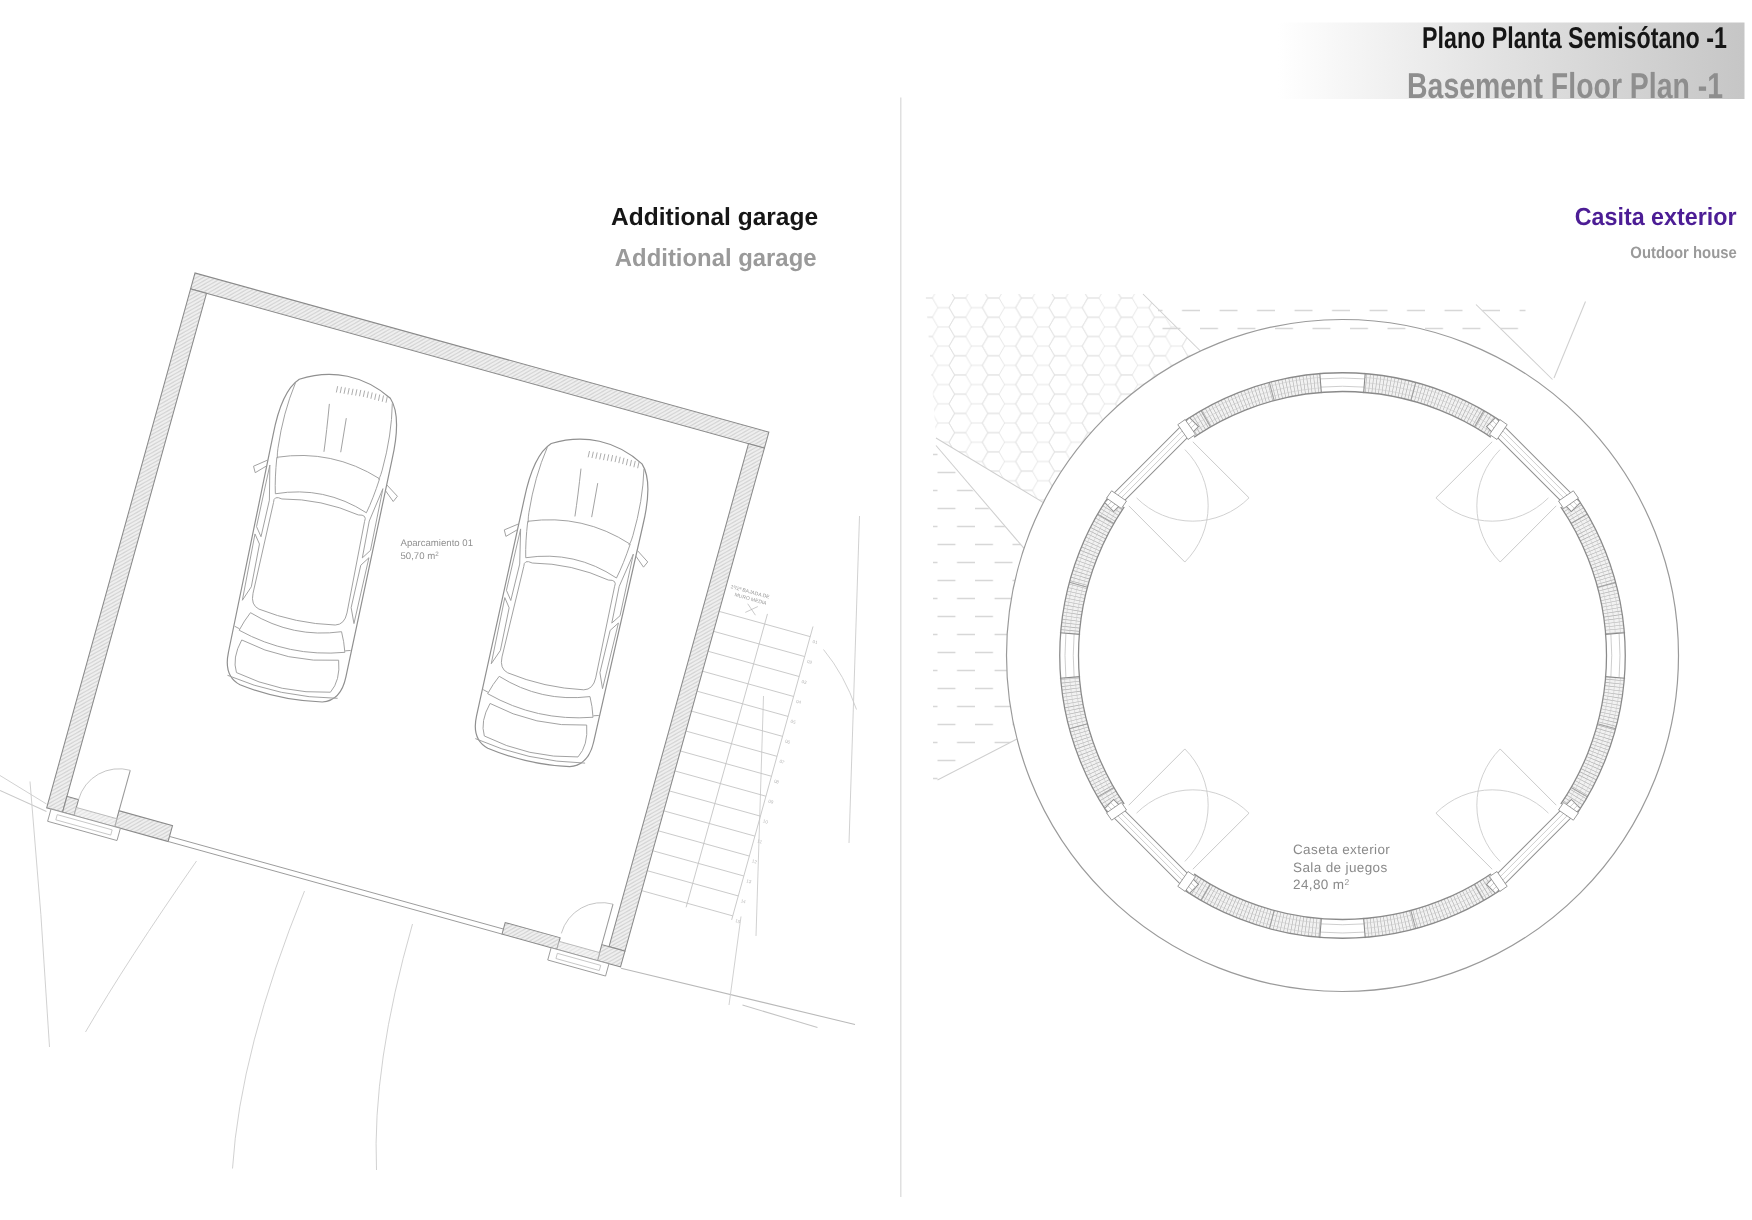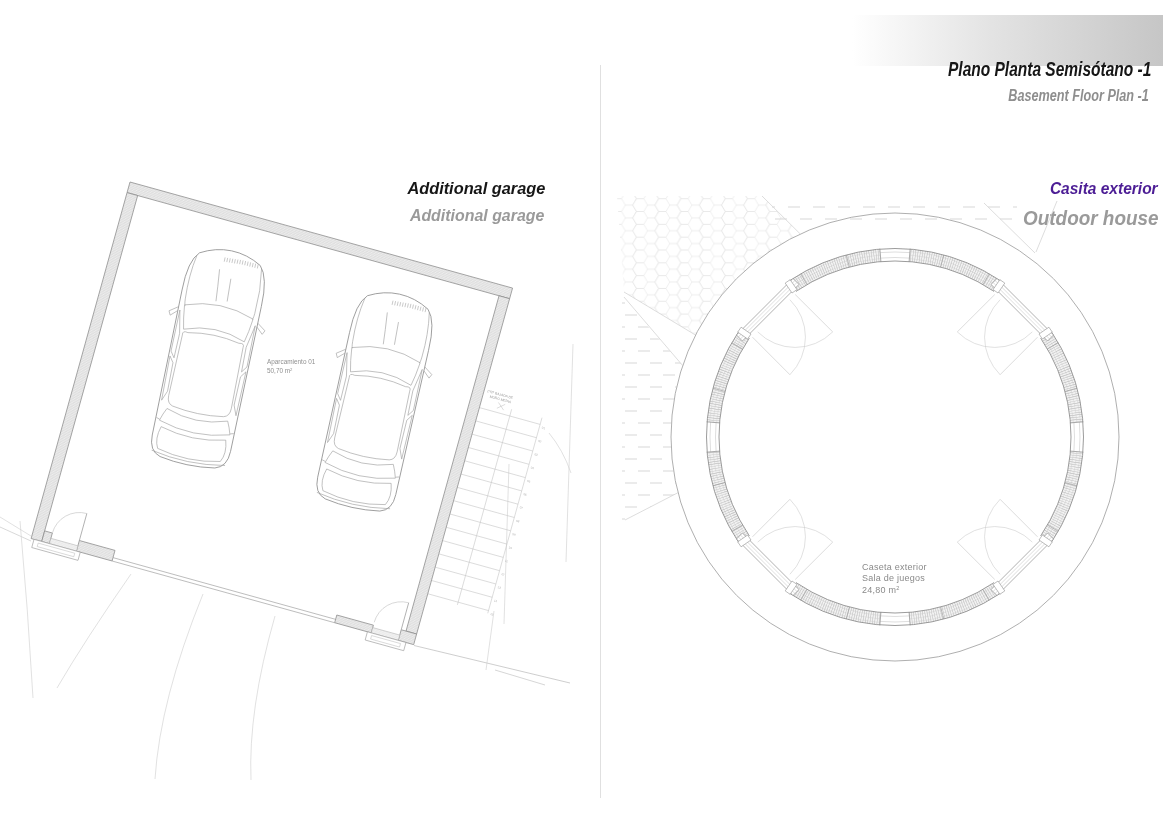--- a/index.html
+++ b/index.html
@@ -1,37 +1,37 @@
 <!DOCTYPE html>
 <html><head>
 <meta charset="utf-8">
 <style>
   html,body { margin:0; padding:0; background:#ffffff; }
   #page { position:relative; width:1168px; height:813px; overflow:hidden;
           font-family:"Liberation Sans", sans-serif; background:#ffffff; }
-  .lbl { position:absolute; font-style:italic; font-weight:bold; white-space:nowrap;margin-top:43px; }
+  .lbl { position:absolute; font-weight:bold; white-space:nowrap; }
 </style>
 </head>
 <body>
 <div id="page">
 
 <div style="position:absolute;left:852px;top:15px;width:311px;height:50.5px;
      background:linear-gradient(90deg, rgba(255,255,255,0) 0%, #e3e3e3 45%, #c6c6c6 100%);"></div>
 
 <div class="lbl" style="top:15px;right:17px;font-size:20px;color:#161616;"><span style="display:inline-block;transform:scaleX(0.775);transform-origin:100% 50%;">Plano Planta Semisótano -1</span></div>
 
-<div class="lbl" style="top:43.8px;right:19px;font-size:16px;color:#8e8e8e;"><span style="display:inline-block;transform:scaleX(0.79);transform-origin:100% 50%;">Basement Floor Plan -1</span></div>
+<div class="lbl" style="top:43.8px;right:19px;font-size:24px;color:#8e8e8e;"><span style="display:inline-block;transform:scaleX(0.79);transform-origin:100% 50%;">Basement Floor Plan -1</span></div>
 
 <div class="lbl" style="top:136.4px;right:623px;font-size:16.5px;color:#161616;"><span style="display:inline-block;transform:scaleX(0.99);transform-origin:100% 50%;">Additional garage</span></div>
 
 <div class="lbl" style="top:162.6px;right:624px;font-size:16.5px;color:#9a9a9a;"><span style="display:inline-block;transform:scaleX(0.965);transform-origin:100% 50%;">Additional garage</span></div>
 
 <div class="lbl" style="top:136.4px;right:10px;font-size:16.5px;color:#4c1d95;"><span style="display:inline-block;transform:scaleX(0.94);transform-origin:100% 50%;">Casita exterior</span></div>
 
-<div class="lbl" style="top:162.6px;right:10px;font-size:21px;color:#9a9a9a;"><span style="display:inline-block;transform:scaleX(0.90);transform-origin:100% 50%;">Outdoor house</span></div>
+<div class="lbl" style="top:162.6px;right:10px;font-size:11px;color:#9a9a9a;"><span style="display:inline-block;transform:scaleX(0.90);transform-origin:100% 50%;">Outdoor house</span></div>
 
 <div style="position:absolute;left:600px;top:65px;width:1px;height:733px;background:#e0e0e0;"></div>
 <svg width="1168" height="813" viewBox="0 0 1168 813" style="position:absolute;left:0;top:0;">
 <defs>
 <pattern id="xh" width="3" height="3" patternUnits="userSpaceOnUse">
   <rect width="3" height="3" fill="#efefef"></rect>
   <path d="M-0.75,2.25 L2.25,-0.75 M0.75,3.75 L3.75,0.75" stroke="#b8b8b8" stroke-width="0.55" fill="none"></path>
 </pattern>
 <pattern id="xh2" width="3" height="3" patternUnits="userSpaceOnUse">
   <rect width="3" height="3" fill="#f3f3f3"></rect>

